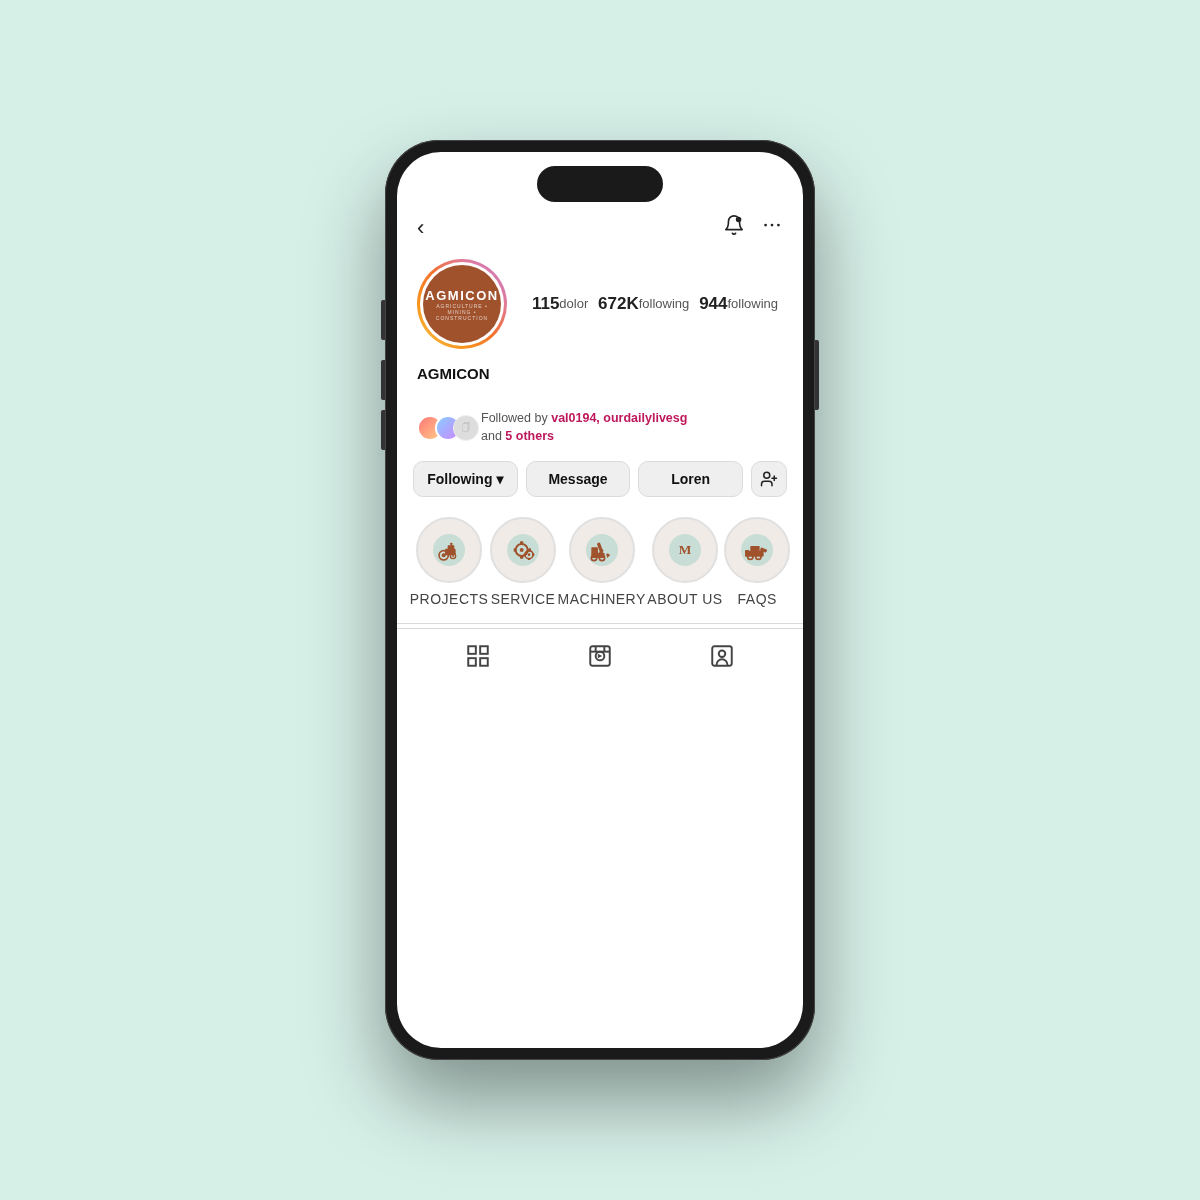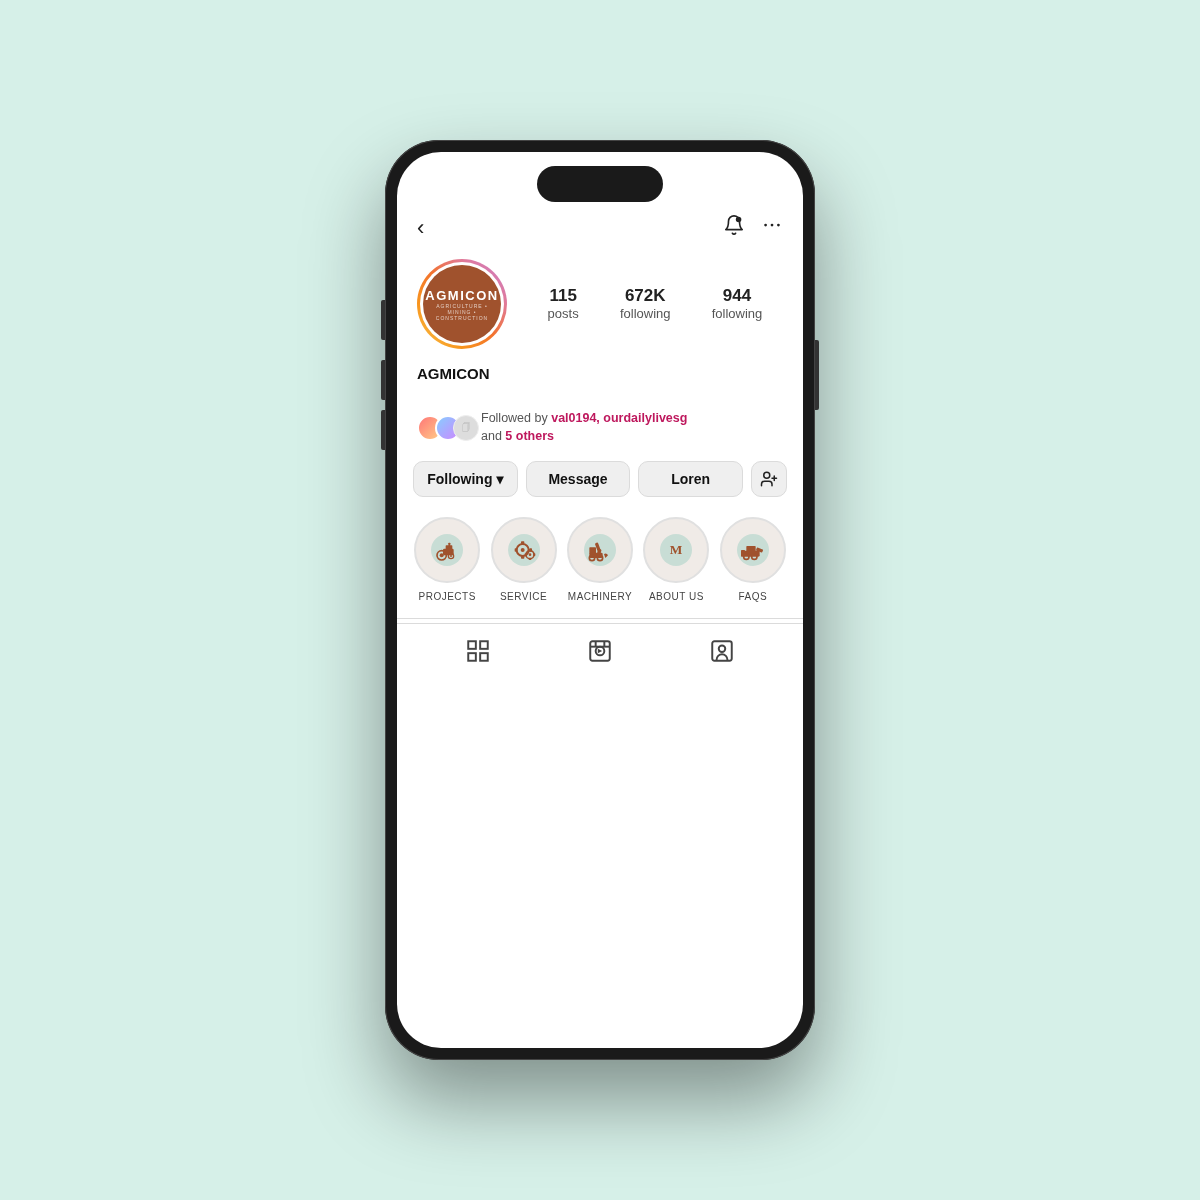--- a/index.html
+++ b/index.html
@@ -161,21 +161,20 @@
     .stats-container {
       flex: 1;
       display: flex;
       justify-content: space-around;
       align-items: center;
     }
 
     .stat-item {
       text-align: center;
       display: flex;
-      flex-direction: column;
       align-items: center;
     }
 
     .stat-number {
       font-size: 17px;
       font-weight: 700;
       color: #222;
       line-height: 1.2;
     }
 
@@ -301,21 +300,21 @@
       border-radius: 50%;
       border: 2px solid #e0e0e0;
       display: flex;
       align-items: center;
       justify-content: center;
       background: #f0ebe7;
       overflow: hidden;
     }
 
     .highlight-label {
-      font-size: 10px;
+      font-size: 14px;
       color: #444;
       letter-spacing: 0.5px;
       font-weight: 500;
       text-transform: uppercase;
     }
 
     
     .bottom-nav {
       display: flex;
       justify-content: space-around;
@@ -379,21 +378,21 @@
             <div class="avatar-circle">
               <span class="avatar-text-main">AGMICON</span>
               <span class="avatar-text-sub">AGRICULTURE • MINING • CONSTRUCTION</span>
             </div>
           </div>
         </div>
 
         <div class="stats-container">
           <div class="stat-item">
             <span class="stat-number">115</span>
-            <span class="stat-label">posts</span>
+            <span class="stat-label">dolor</span>
           </div>
           <div class="stat-item">
             <span class="stat-number">672K</span>
             <span class="stat-label">following</span>
           </div>
           <div class="stat-item">
             <span class="stat-number">944</span>
             <span class="stat-label">following</span>
           </div>
         </div>

